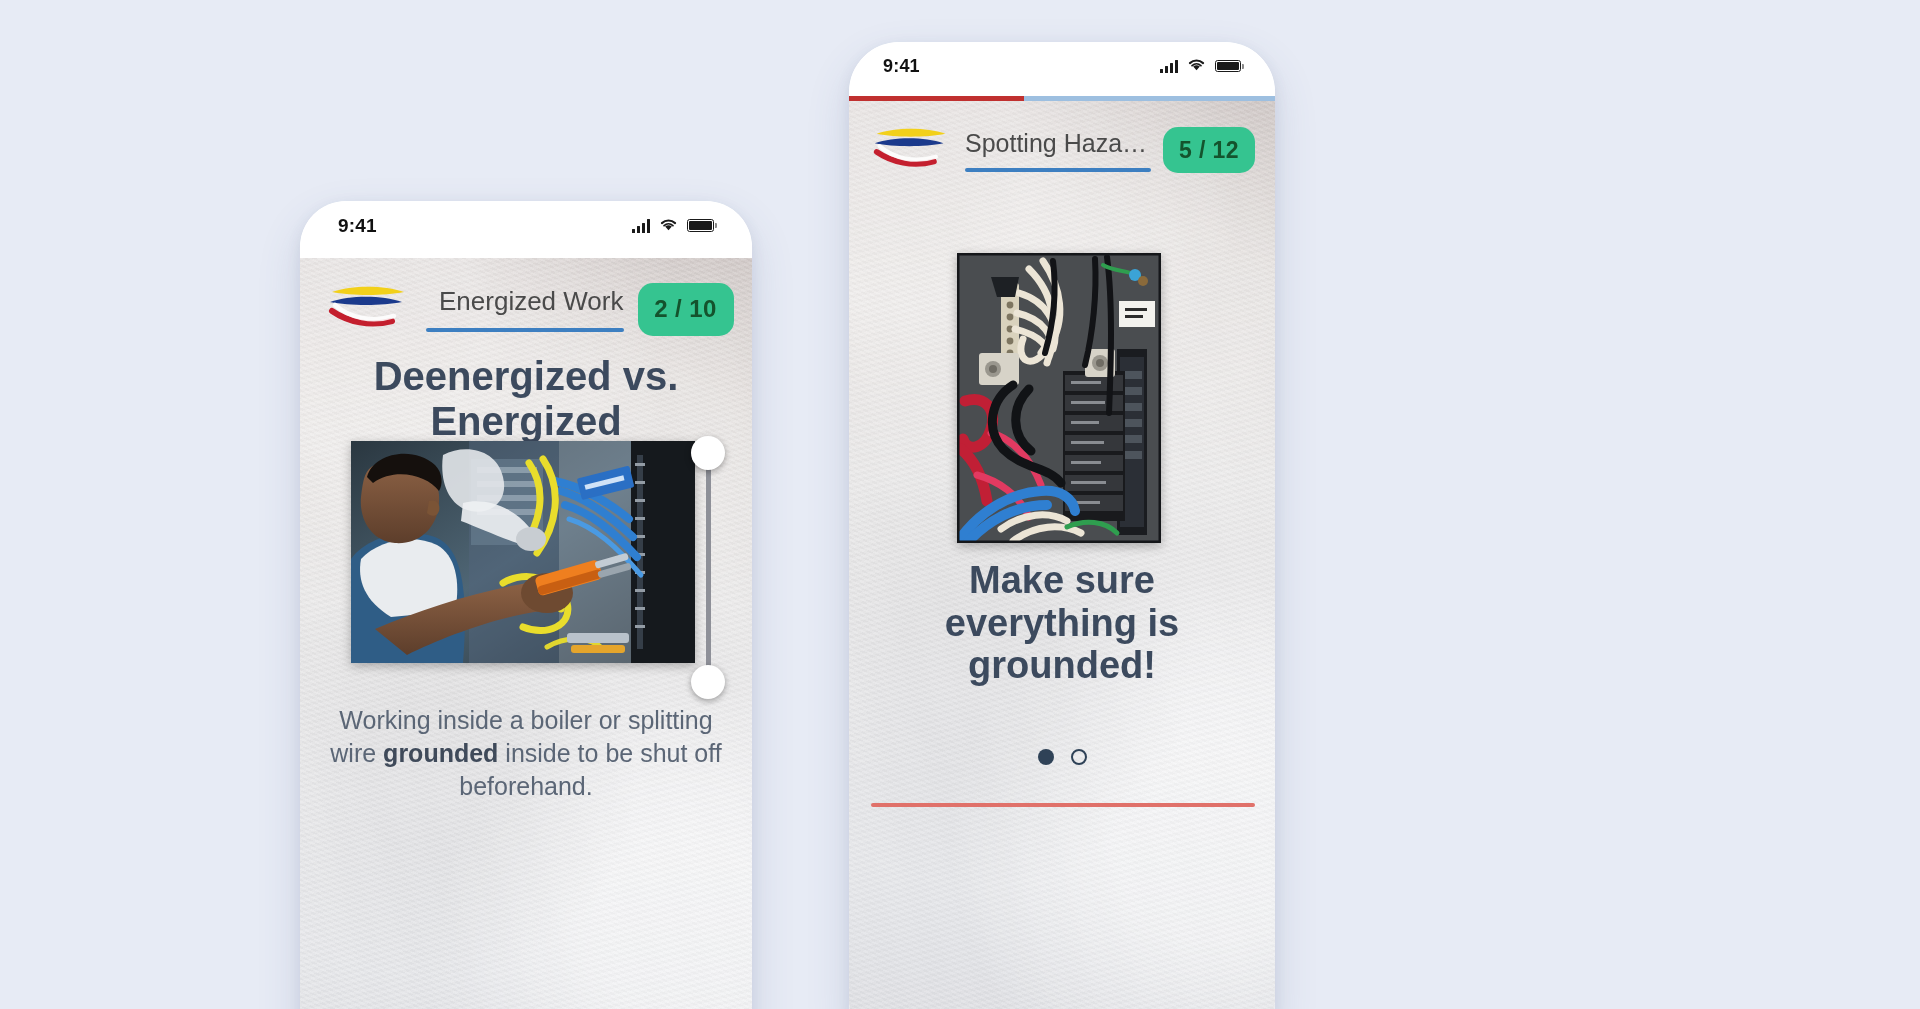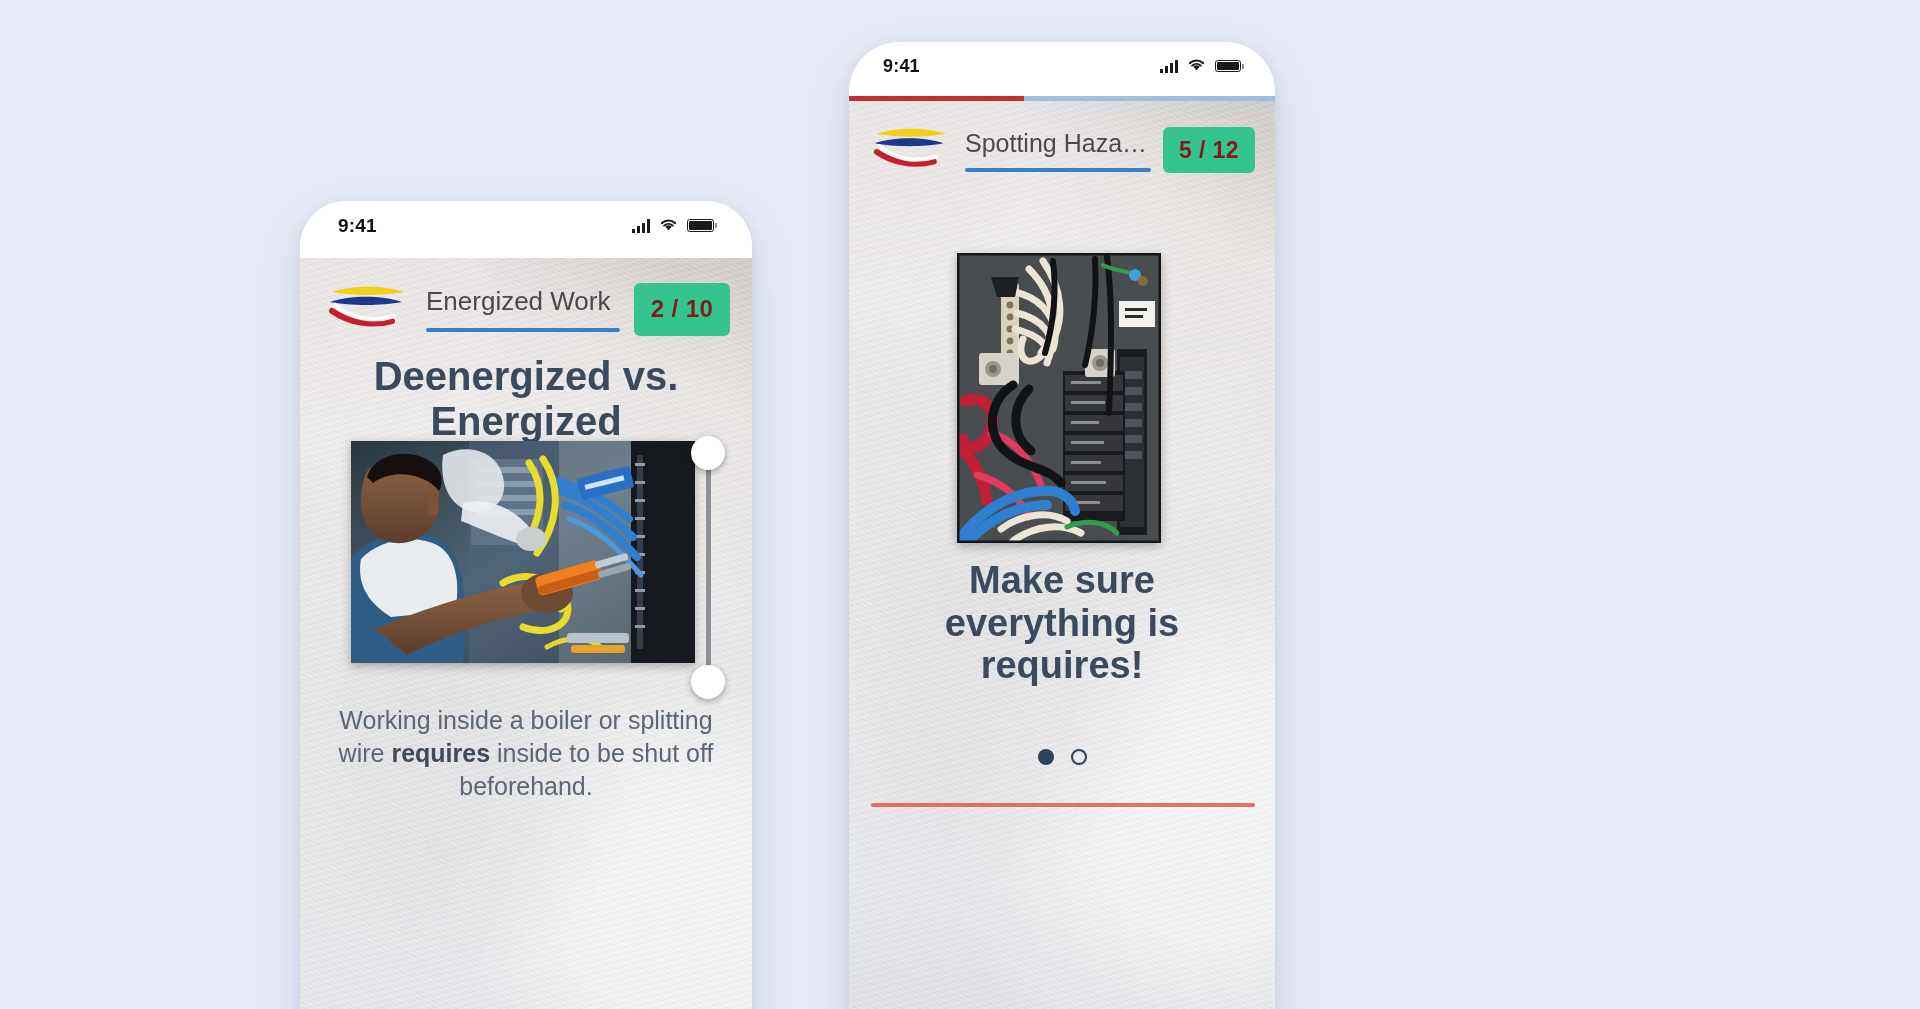--- a/index.html
+++ b/index.html
@@ -69,23 +69,23 @@
   
   .hdr { position:absolute; display:flex; align-items:center; }
   .logo { position:relative; flex:none; }
   .logo svg { display:block; width:100%; height:100%; }
   .hdr-title-wrap { flex:1; position:relative; display:flex; flex-direction:column; }
   .hdr-title {
     color:#4a4a4a; font-weight:normal; white-space:nowrap; overflow:hidden;
   }
   .hdr-underline { background:#3d7fc1; border-radius:2px; }
   .badge {
-    background:#35c490; color:#7f1d1d; font-weight:bold;
+    background:#35c490; color:#14532d; font-weight:bold;
     display:flex; align-items:center; justify-content:center;
-    border-radius:6px; flex:none; letter-spacing:.4px;
+    border-radius:15px; flex:none; letter-spacing:.4px;
   }
 
   
   .card-title {
     position:absolute; left:0; right:0; text-align:center;
     color:#3c4a5e; font-weight:bold; line-height:1.12;
   }
 
   
   .photo {
@@ -128,21 +128,21 @@
   #phone-left .status-time { font-size:19px; }
   #phone-left .status-icons { gap:9px; }
   #phone-left .ico-cell { gap:2px; height:15px; }
   #phone-left .ico-cell i { width:3px; }
   #phone-left .ico-batt { width:27px; height:13px; }
   #phone-left .ico-batt-cap { width:2px; height:5px; right:-4px; top:3.4px; }
   #phone-left .screen { top:57px; bottom:0; }
   #phone-left .hdr { left:26px; right:22px; top:22px; height:58px; }
   #phone-left .logo { width:86px; height:52px; }
   #phone-left .hdr-title-wrap { margin-left:14px; margin-right:14px; }
-  #phone-left .hdr-title { font-size:26px; }
+  #phone-left .hdr-title { font-size:26px;margin-left:13px; }
   #phone-left .hdr-underline { height:4px; margin-top:11px; width:100%; }
   #phone-left .badge { width:96px; height:53px; font-size:24px; }
   #phone-left .card-title { top:96px; font-size:40px; }
   #phone-left .photo { left:51px; top:183px; width:344px; height:222px; }
   #phone-left .rail { left:406px; top:195px; width:5px; height:240px; }
   #phone-left .knob { width:34px; height:34px; left:391px; }
   #phone-left .knob.k1 { top:178px; }
   #phone-left .knob.k2 { top:407px; }
   #phone-left .body-copy { top:446px; padding:0 28px; font-size:25px; }
 
@@ -308,21 +308,21 @@
               </g>
               <rect x="216" y="192" width="62" height="10" rx="3" fill="#b9c2cb"></rect>
               <rect x="220" y="204" width="54" height="8" rx="3" fill="#e5a52c"></rect>
             </svg>
           </div>
 
           <div class="rail"></div>
           <div class="knob k1"></div>
           <div class="knob k2"></div>
 
-          <div class="body-copy"><span>Working inside a boiler or splitting wire </span><b>requires</b><span> inside to be shut off beforehand.</span></div>
+          <div class="body-copy"><span>Working inside a boiler or splitting wire </span><b>grounded</b><span> inside to be shut off beforehand.</span></div>
 
         </div>
       </div>
     </div>
   </div>
 
   <div class="phone" id="phone-right">
     <div class="phone-inner">
 
       <div class="statusbar">
@@ -483,21 +483,21 @@
                 <path d="M44 276 C66 260, 92 258, 110 268"></path>
                 <path d="M56 288 C78 272, 104 270, 124 280"></path>
               </g>
               <g stroke="#2f9e4f" stroke-width="5" fill="none" stroke-linecap="round">
                 <path d="M110 274 C128 266, 148 268, 160 280"></path>
               </g>
               <rect x="0" y="0" width="204" height="290" fill="none" stroke="#15171a" stroke-width="5"></rect>
             </svg>
           </div>
 
-          <div class="card-title">Make sure everything is requires!</div>
+          <div class="card-title">Make sure everything is grounded!</div>
 
           <div class="dots">
             <span class="dot on"></span>
             <span class="dot off"></span>
           </div>
 
           <div class="divider"></div>
 
 
         </div>

